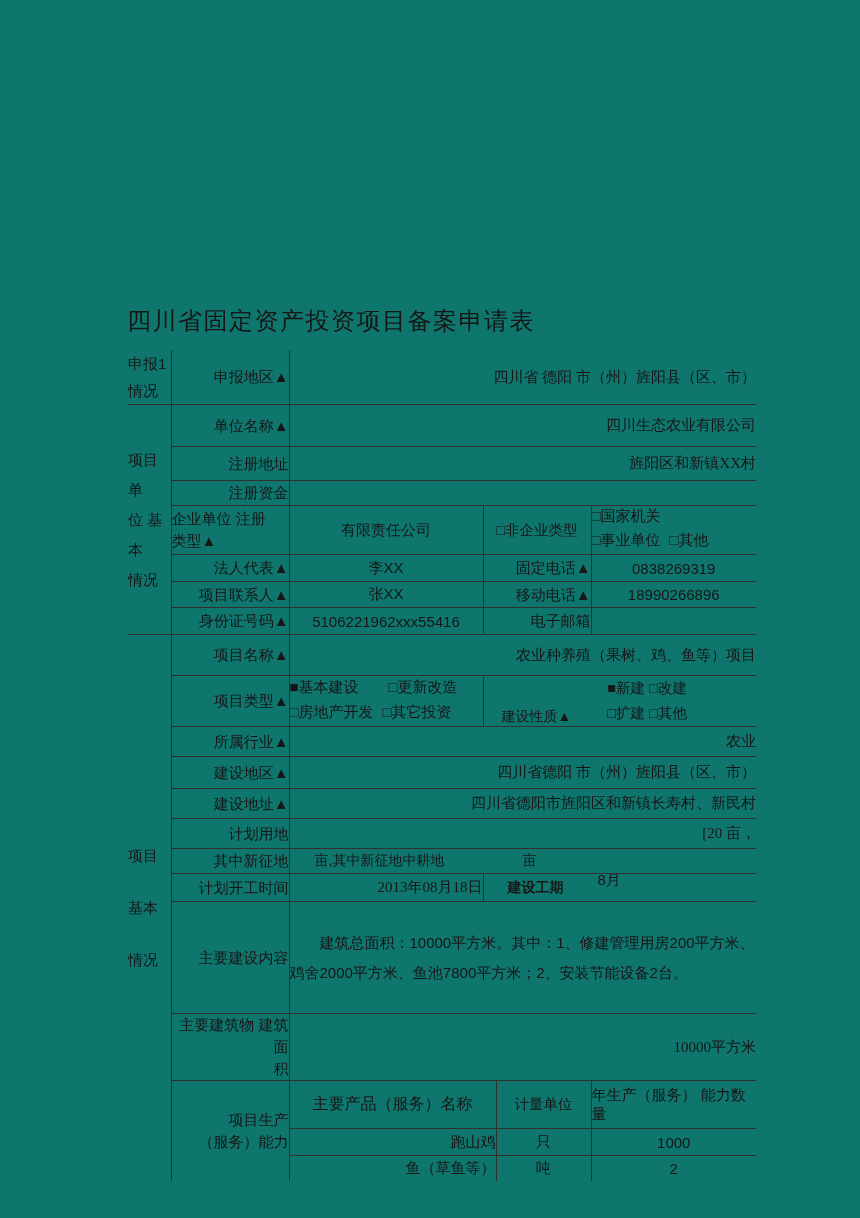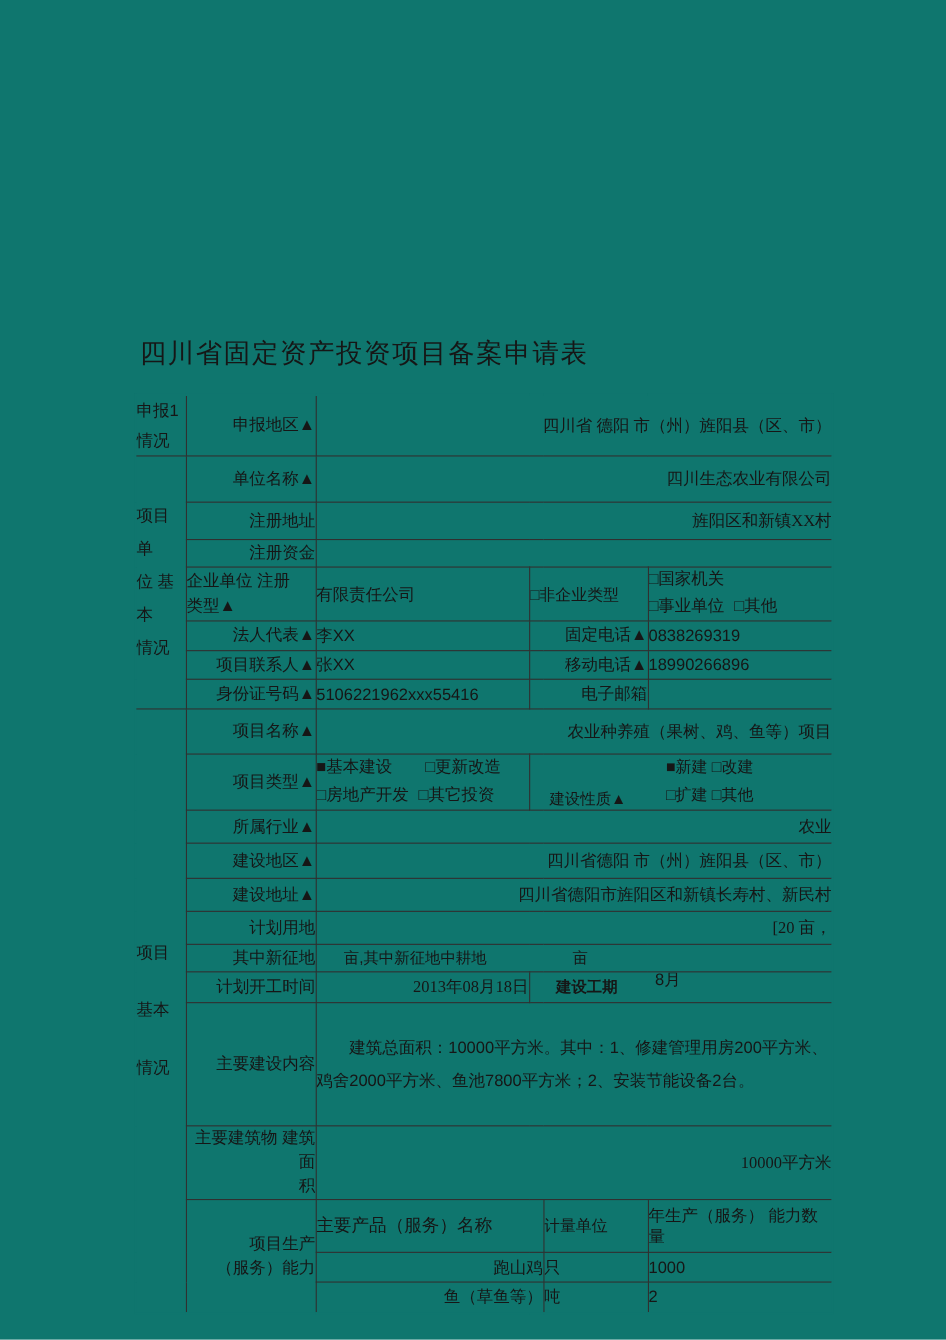--- a/index.html
+++ b/index.html
@@ -10,45 +10,45 @@
     color:#141414;
     font-family:"Liberation Sans", sans-serif;
     overflow:hidden;
   }
   .doc-title{
     position:absolute;left:127px;top:305px;
     font-size:24px;font-weight:400;letter-spacing:1.5px;
     color:#161616;
   }
   table.form{
-    position:absolute;left:122px;top:358px;
+    position:absolute;left:122px;top:344px;
     width:634px;
     border-collapse:collapse;table-layout:fixed;
-    border:2px solid #0f766e;
+    border:6px solid #0f766e;
   }
   table.form td{
     border:1px solid #303030;
     padding:0;
     vertical-align:middle;
     font-size:15px;
     color:#161616;
     overflow:hidden;
   }
   td.grp{
     text-align:left;padding-left:4px;font-size:14px;
     white-space:pre-line;line-height:27px;
   }
   td.grp2{line-height:30px;}
   td.grp3{line-height:26px;}
   td.lab{
     text-align:right;font-size:14px;white-space:pre-line;line-height:22px;
   }
   td.labL{text-align:left;padding-left:13px;}
   td.val{text-align:right;padding-left:9px;font-family:Liberation Serif, serif;}
-  td.ctr{}
+  td.ctr{text-align:center;}
   td.opt{
     text-align:left;padding-left:8px;font-size:14.5px;
     white-space:pre-line;line-height:25px;font-family:Liberation Mono, monospace;
   }
   td.opt2{padding-left:6px;font-size:14px;line-height:24px;}
   .flexcell{display:flex;align-items:flex-end;width:100%;}
   .nature-label{margin-left:18px;font-size:14px;}
   .nature-opts{margin-left:36px;white-space:pre-line;line-height:25px;font-size:14.5px;text-align:left;}
   .duration-label{margin-left:24px;font-size:14px;font-weight:bold;}
   .duration-value{margin-left:34px;position:relative;top:-7px;font-size:15px;}

